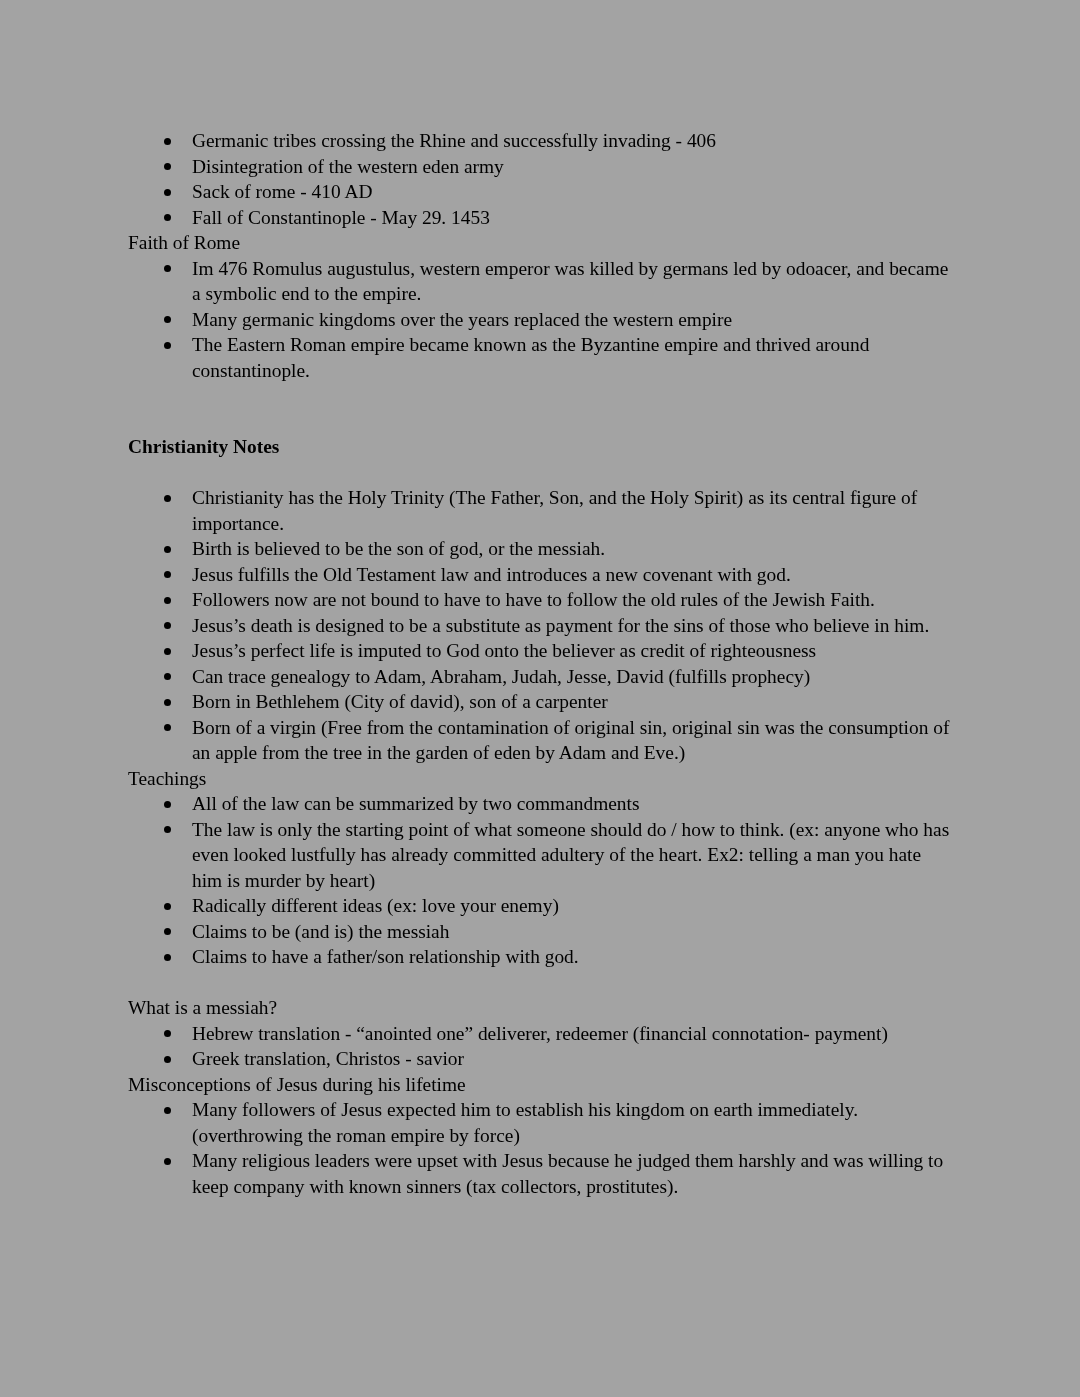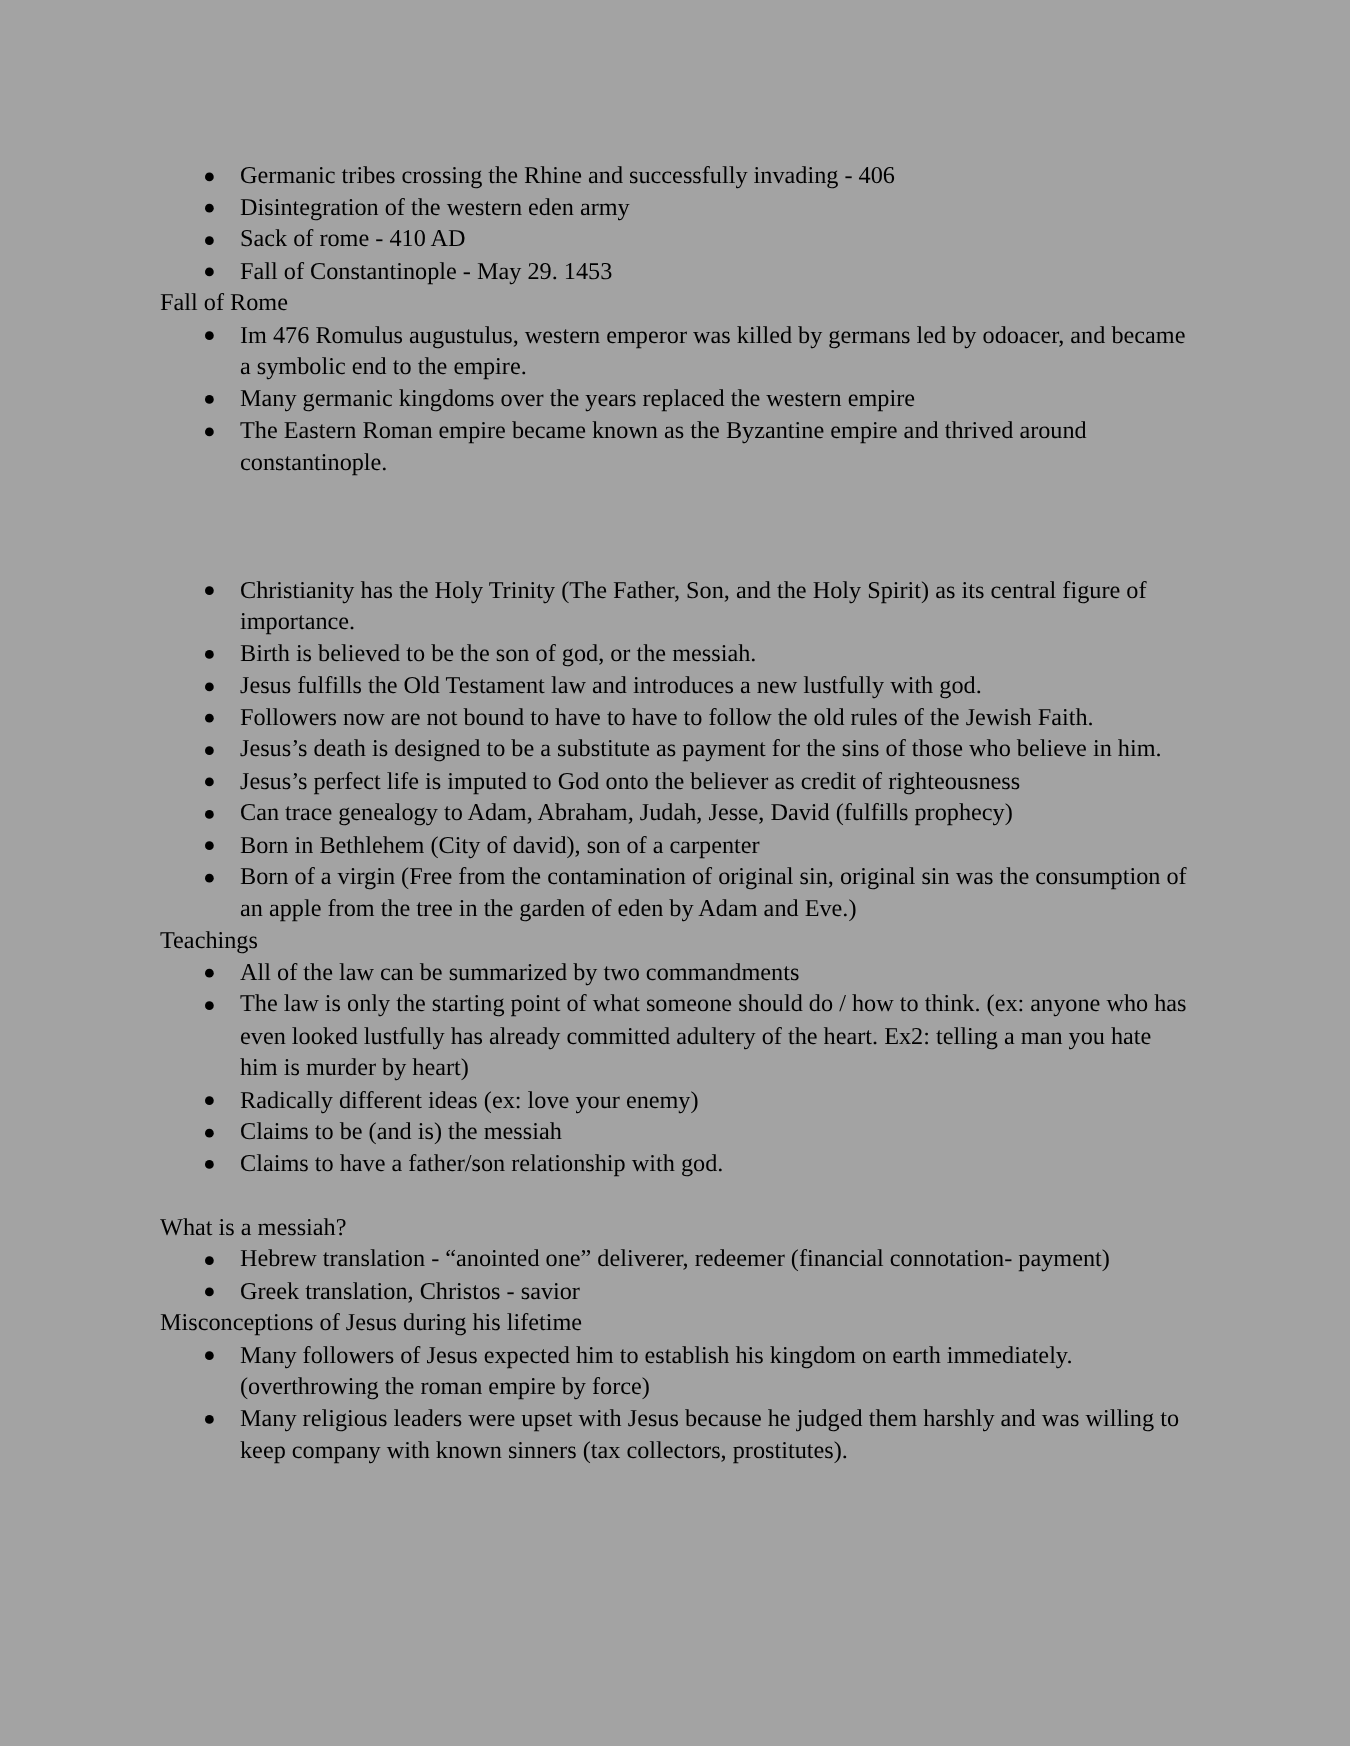--- a/index.html
+++ b/index.html
@@ -26,40 +26,41 @@
 <div class="sheet">
   <div class="content">
 
     <ul class="blist">
       <li><span class="dot"></span><span>Germanic tribes crossing the Rhine and successfully invading - 406</span></li>
       <li><span class="dot"></span><span>Disintegration of the western eden army</span></li>
       <li><span class="dot"></span><span>Sack of rome - 410 AD</span></li>
       <li><span class="dot"></span><span>Fall of Constantinople - May 29. 1453</span></li>
     </ul>
 
-    <div class="para">Fall of Rome</div>
+    <div class="para">Faith of Rome</div>
 
     <ul class="blist">
       <li><span class="dot"></span><span>Im 476 Romulus augustulus, western emperor was killed by germans led by odoacer, and became
 a symbolic end to the empire.</span></li>
       <li><span class="dot"></span><span>Many germanic kingdoms over the years replaced the western empire</span></li>
       <li><span class="dot"></span><span>The Eastern Roman empire became known as the Byzantine empire and thrived around
 constantinople.</span></li>
     </ul>
 
     <div class="sp2"></div>
 
+    <div class="para bold">Christianity Notes</div>
 
     <div class="sp1"></div>
 
     <ul class="blist">
       <li><span class="dot"></span><span>Christianity has the Holy Trinity (The Father, Son, and the Holy Spirit) as its central figure of
 importance.</span></li>
       <li><span class="dot"></span><span>Birth is believed to be the son of god, or the messiah.</span></li>
-      <li><span class="dot"></span><span>Jesus fulfills the Old Testament law and introduces a new lustfully with god.</span></li>
+      <li><span class="dot"></span><span>Jesus fulfills the Old Testament law and introduces a new covenant with god.</span></li>
       <li><span class="dot"></span><span>Followers now are not bound to have to have to follow the old rules of the Jewish Faith.</span></li>
       <li><span class="dot"></span><span>Jesus’s death is designed to be a substitute as payment for the sins of those who believe in him.</span></li>
       <li><span class="dot"></span><span>Jesus’s perfect life is imputed to God onto the believer as credit of righteousness</span></li>
     </ul>
 
 
     <ul class="blist">
       <li><span class="dot"></span><span>Can trace genealogy to Adam, Abraham, Judah, Jesse, David (fulfills prophecy)</span></li>
       <li><span class="dot"></span><span>Born in Bethlehem (City of david), son of a carpenter</span></li>
       <li><span class="dot"></span><span>Born of a virgin (Free from the contamination of original sin, original sin was the consumption of

